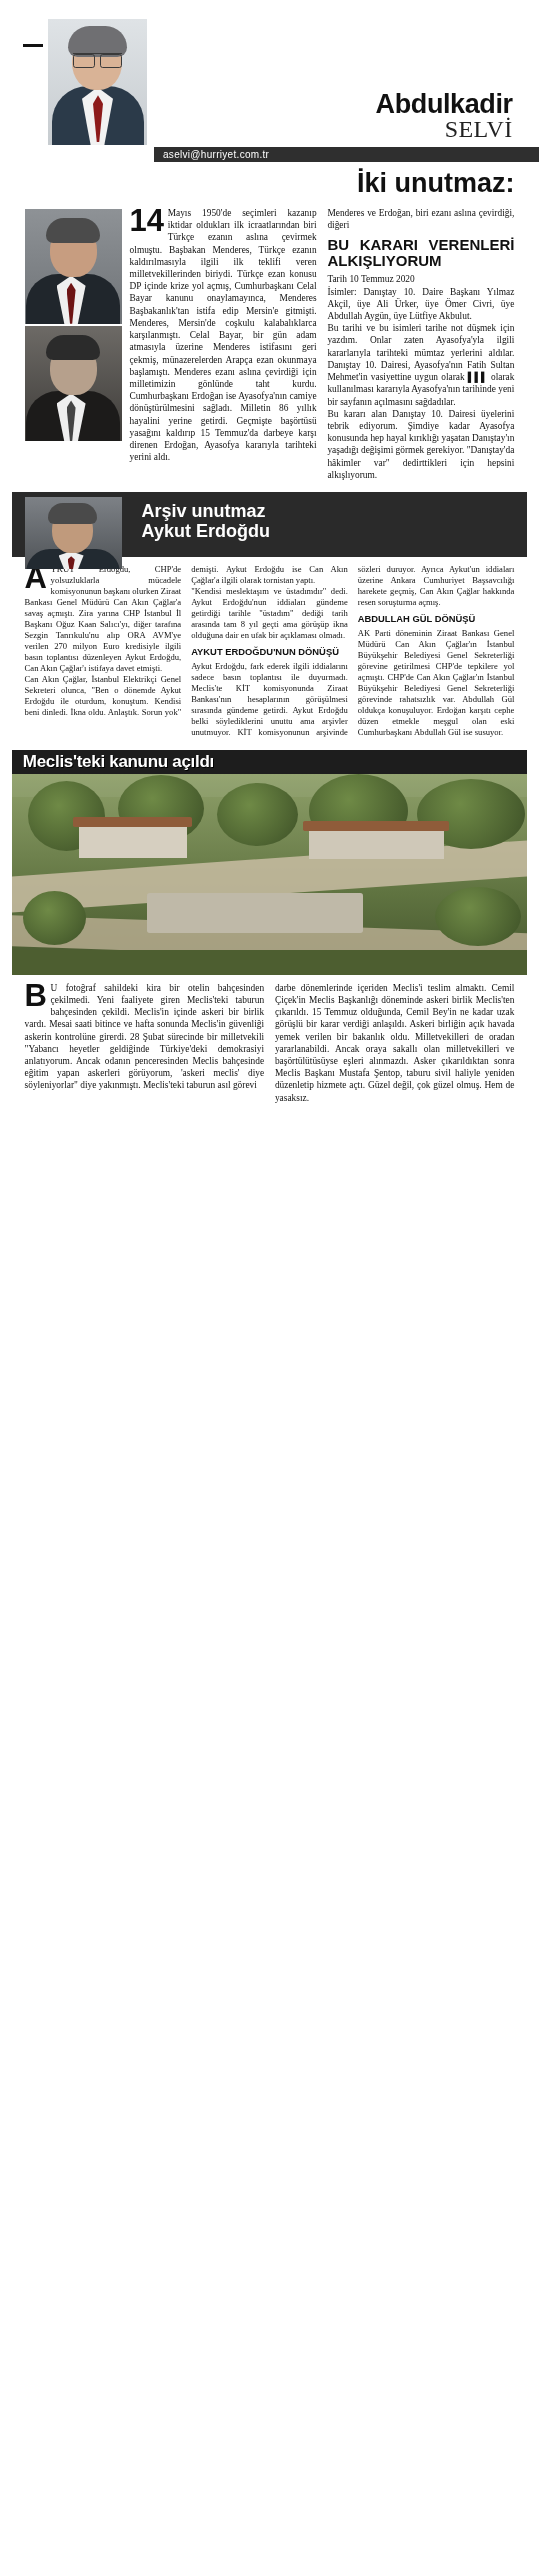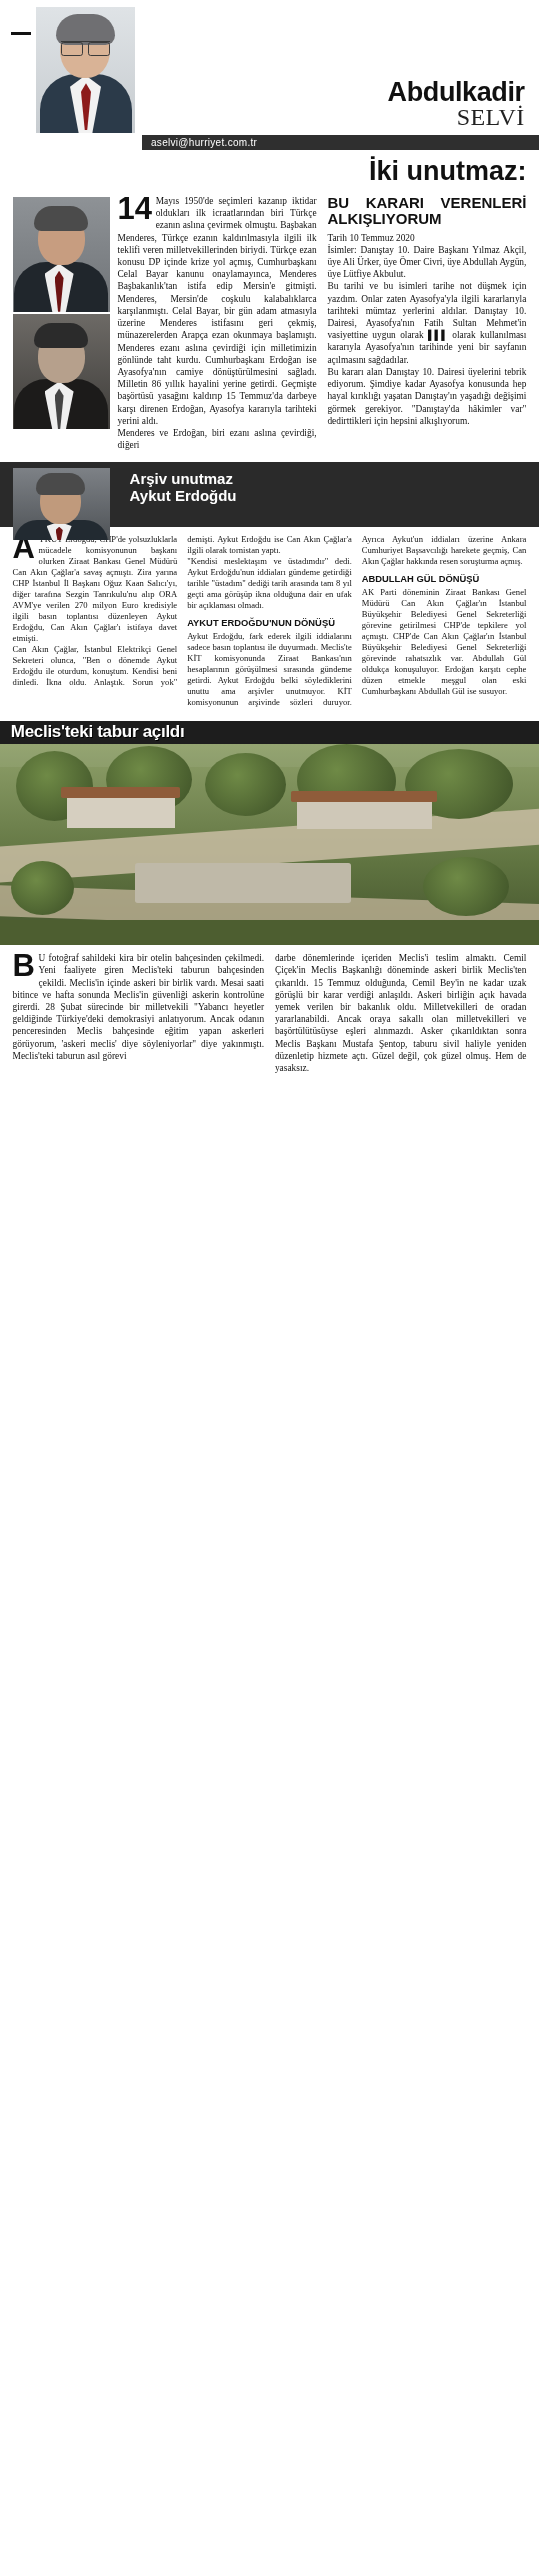--- a/index.html
+++ b/index.html
@@ -3,21 +3,21 @@
 <meta charset="utf-8">
 <style>
   * { box-sizing: border-box; }
   html, body { margin:0; padding:0; }
   body {
     width:539px;
     background:#ffffff;
     font-family:"Liberation Serif", serif;
     color:#111;
   }
-  .page { width:539px; position:relative; background:#fff; padding:0; }
+  .page { width:539px; position:relative; background:#fff; padding:12px; }
 
   
   .masthead { position:relative; height:135px; border-bottom:none; }
   .mast-portrait {
     position:absolute; left:36px; top:7.2px; width:99px; height:126px;
     background:linear-gradient(#dfe3e6,#c7ccd0);
     overflow:hidden;
   }
   .portrait-head {
     position:absolute; left:24px; top:12.6px; width:50px; height:58px;
@@ -133,21 +133,21 @@
   }
 
   
   .art2 { margin-top:10.8px; }
   .art2-head {
     background:#2a2a2a; color:#fff; padding:9px 12.6px 10.8px 12.6px;
     position:relative; min-height:65px;
   }
   .art2-head .t1 {
     font-family:"Liberation Sans", sans-serif; font-weight:bold;
-    font-size:15px; margin-left:117px; line-height:1.12;
+    font-size:18px; margin-left:117px; line-height:1.12;
   }
   .art2-ph {
     position:absolute; left:12.6px; top:5.4px; width:97px; height:72px;
     background:linear-gradient(#7d8186,#4f5357); overflow:hidden;
   }
   .art2-ph .ph-head{ left:27px; top:9px; width:41px; height:47px; background:#c09a7c;}
   .art2-ph .ph-hair{ left:23.4px; top:5.4px; width:49px; height:21.6px; background:#4a4a4a;}
   .art2-ph .ph-body{ top:52px; height:23.4px; background:#222a31;}
   .art2-ph .ph-shirt{ left:34px; top:54px; width:25px; height:21.6px;}
   .art2-ph .ph-tie{ left:43px; top:59px; width:7.2px; height:18px;}
@@ -278,21 +278,21 @@
         <div class="subhead-s">AYKUT ERDOĞDU'NUN DÖNÜŞÜ</div>
         <p>Aykut Erdoğdu, fark ederek ilgili iddialarını sadece basın toplantısı ile duyurmadı. Meclis'te KİT komisyonunda Ziraat Bankası'nın hesaplarının görüşülmesi sırasında gündeme getirdi. Aykut Erdoğdu belki söylediklerini unuttu ama arşivler unutmuyor. KİT komisyonunun arşivinde sözleri duruyor. Ayrıca Aykut'un iddiaları üzerine Ankara Cumhuriyet Başsavcılığı harekete geçmiş, Can Akın Çağlar hakkında resen soruşturma açmış.</p>
         <div class="subhead-s">ABDULLAH GÜL DÖNÜŞÜ</div>
         <p>AK Parti döneminin Ziraat Bankası Genel Müdürü Can Akın Çağlar'ın İstanbul Büyükşehir Belediyesi Genel Sekreterliği görevine getirilmesi CHP'de tepkilere yol açmıştı. CHP'de Can Akın Çağlar'ın İstanbul Büyükşehir Belediyesi Genel Sekreterliği görevinde rahatsızlık var. Abdullah Gül oldukça konuşuluyor. Erdoğan karşıtı cephe düzen etmekle meşgul olan eski Cumhurbaşkanı Abdullah Gül ise susuyor.</p>
       </div>
     </div>
   </div>
 
   <div class="art3">
     <div class="art3-banner">
-      <div class="title">Meclis'teki tabur açıldı</div>
+      <div class="title">Meclis'teki kanunu açıldı</div>
     </div>
 
     <div class="art3-photo">
       <div class="gr-strip" style="top:0;"></div>
       <div class="gr-path"></div>
       <div class="gr-path2"></div>
       <div class="gr-tree" style="left:16px;  top:7.2px;  width:77px; height:70px;"></div>
       <div class="gr-tree" style="left:106px; top:1.8px;  width:86px; height:67px;"></div>
       <div class="gr-tree" style="left:205px; top:9px; width:81px; height:63px;"></div>
       <div class="gr-tree" style="left:297px; top:0px;  width:99px;height:74px;"></div>

